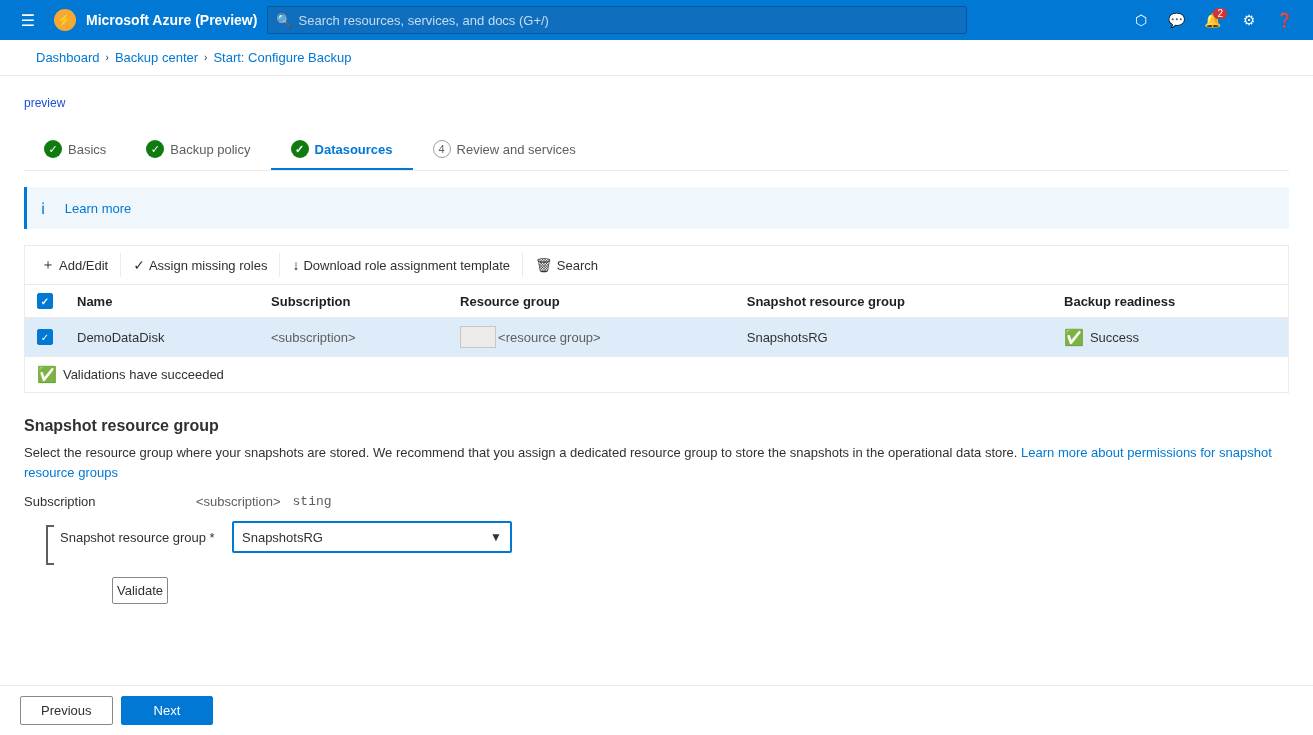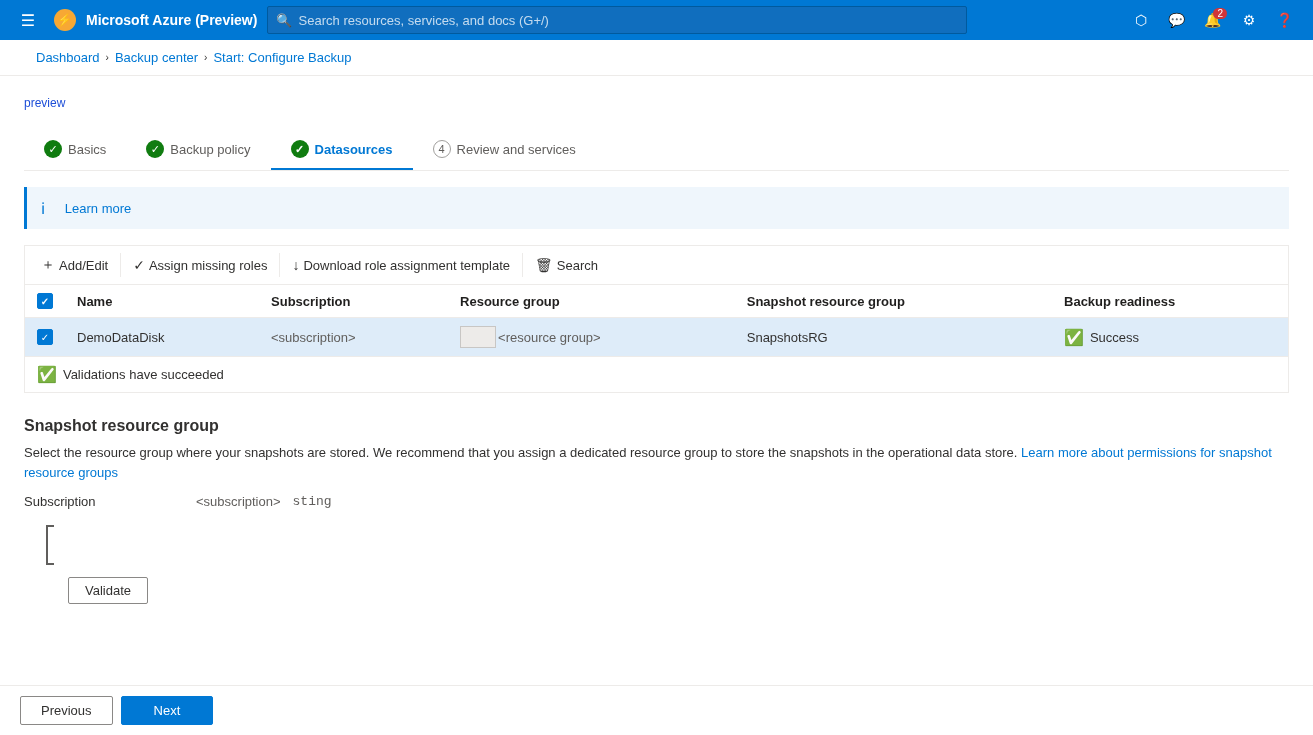--- a/index.html
+++ b/index.html
@@ -132,22 +132,22 @@
     
     .dropdown-select {
       width: 280px; height: 32px; border: 2px solid #0078d4; border-radius: 2px;
       display: flex; align-items: center; justify-content: space-between;
       padding: 0 8px; cursor: pointer; background: white; font-size: 13px;
     }
     .dropdown-arrow { color: #323130; font-size: 12px; }
 
     
     .validate-btn {
-      border: 1px solid #8a8886; background: white; padding: 5px 16px;
-      cursor: pointer; font-size: 13px; border-radius: 2px; color: #323130;
+      border: 1px solid #8a8886; background: white; padding: 5px 4px;
+      cursor: pointer; font-size: 13px; border-radius: 2px; color: #323130; margin-left: 44px;
     }
 
     
     .bottom-bar {
       position: fixed; bottom: 0; left: 0; right: 0;
       background: white; border-top: 1px solid #edebe9;
       padding: 10px 20px; display: flex; align-items: center; gap: 8px;
     }
     .btn-prev {
       border: 1px solid #8a8886; background: white; padding: 6px 20px;
@@ -297,20 +297,29 @@
     <div class="form-row">
       <span class="form-label">Subscription</span>
       <span class="form-value sub-placeholder">&lt;subscription&gt;</span>
       <span class="form-value" style="color:#605e5c;font-family:Liberation Mono, monospace;">sting</span>
     </div>
 
     <div style="display:flex;align-items:flex-start;gap:0;">
       <div style="width:36px;display:flex;justify-content:flex-end;padding-right:6px;padding-top:4px;">
         <div style="border-left:2px solid #605e5c;border-top:2px solid #605e5c;border-bottom:2px solid #605e5c;width:8px;height:40px;"></div>
       </div>
+      <div style="display:flex;flex-direction:column;gap:8px;">
+        <div class="form-row" style="margin-bottom:0;">
+          <span class="form-label">Snapshot resource group *</span>
+          <div class="dropdown-select">
+            <span>SnapshotsRG</span>
+            <span class="dropdown-arrow">▼</span>
+          </div>
+        </div>
+      </div>
     </div>
 
     <div style="margin-top:12px;margin-left:44px;">
       <button class="validate-btn">Validate</button>
     </div>
   </div>
 
 </div>
 
 <div class="bottom-bar">

